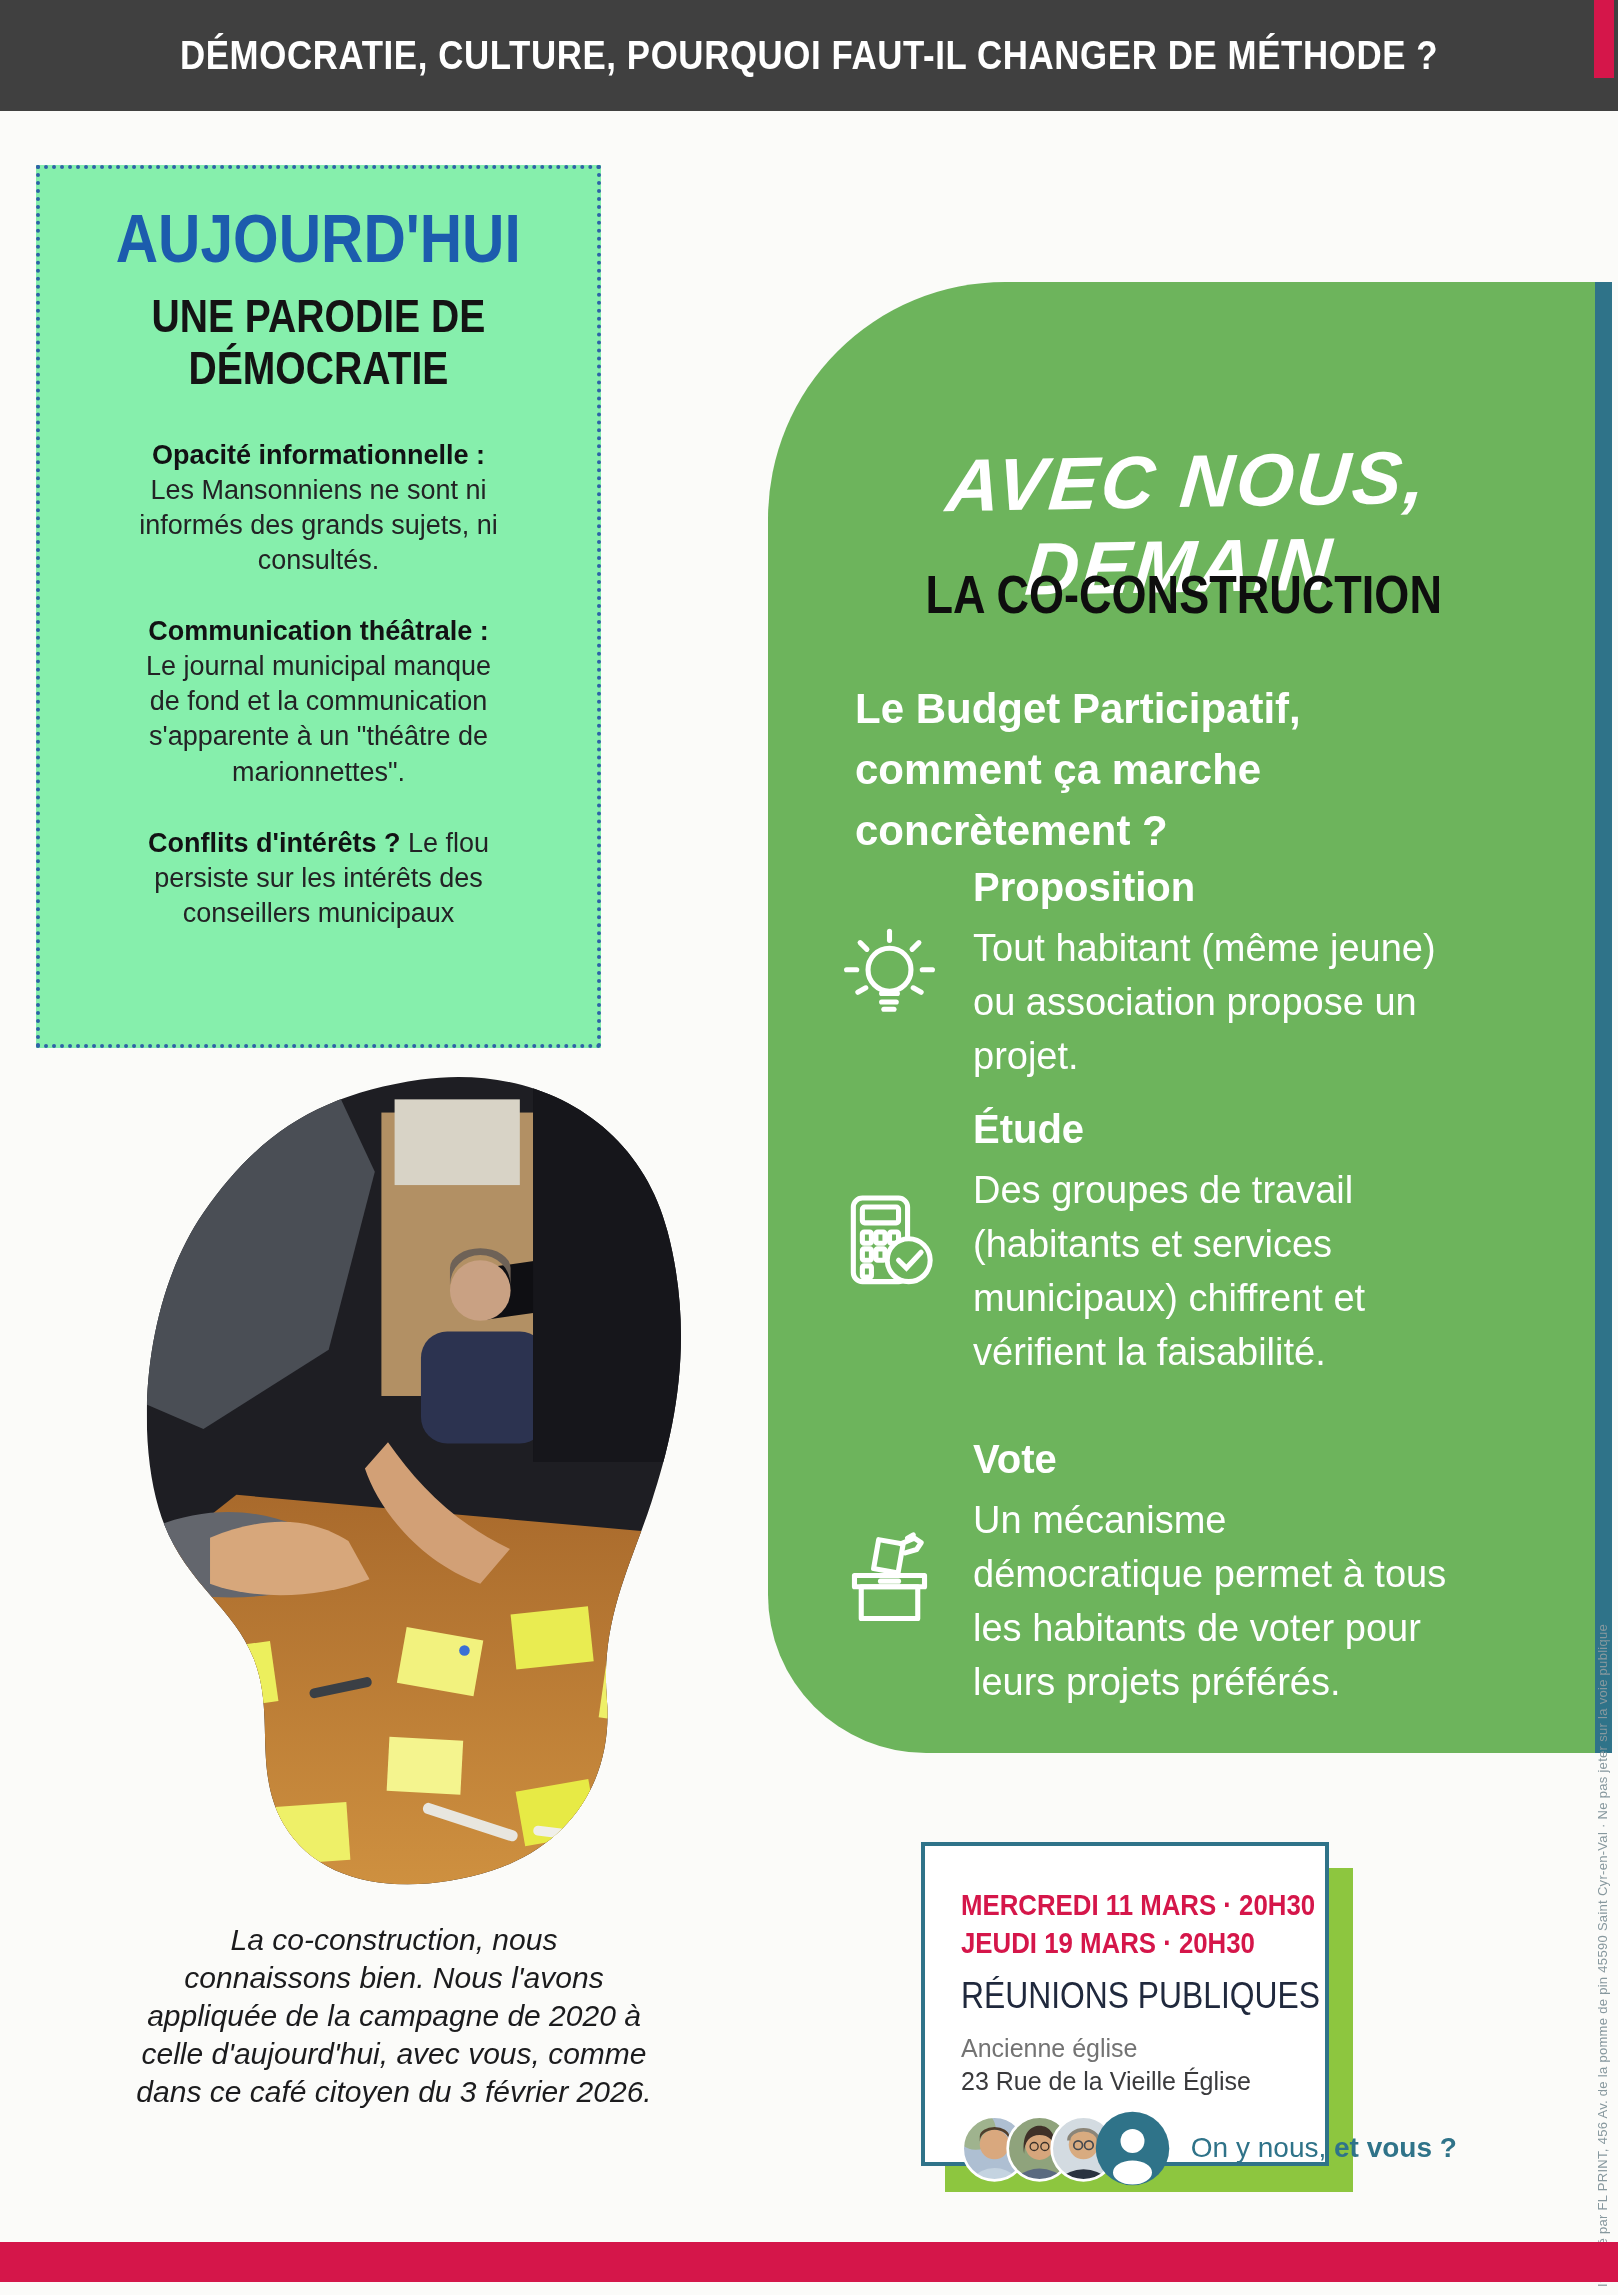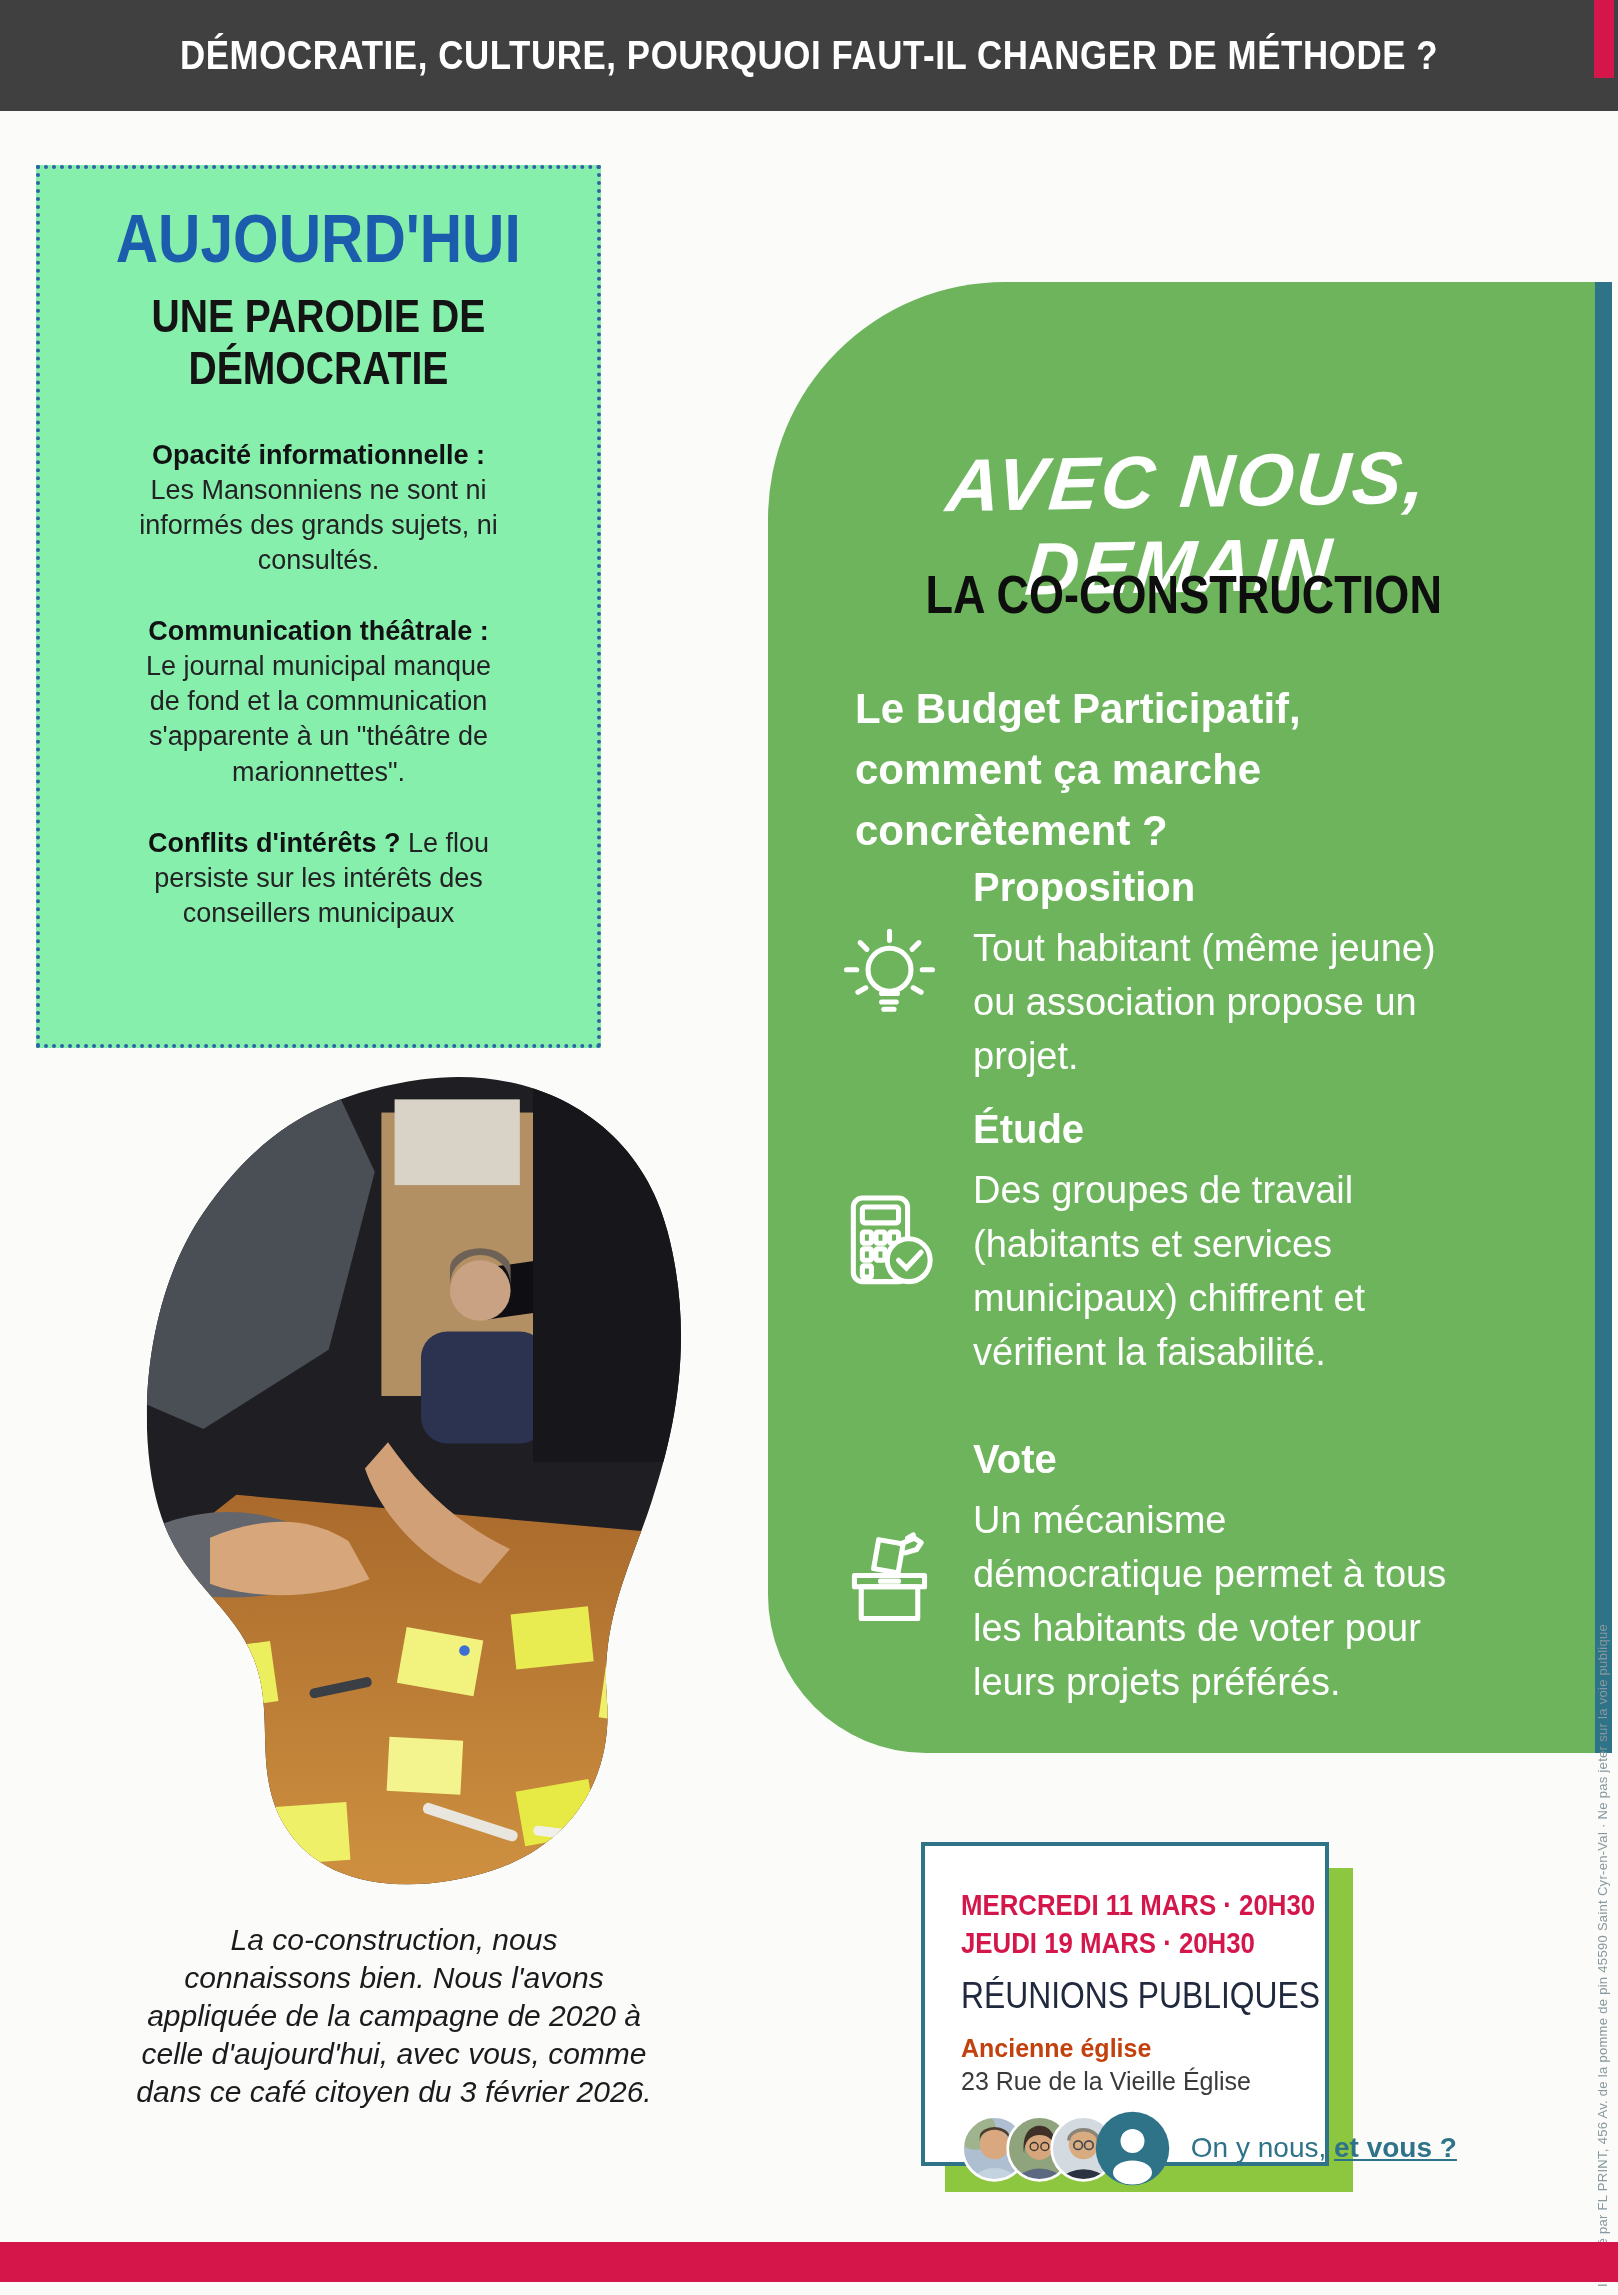--- a/index.html
+++ b/index.html
@@ -53,30 +53,30 @@
   .caption{left:40px;top:1921px;width:708px;text-align:center;font-style:italic;
     font-size:30px;line-height:1.27;color:#1b1b1d;}
   .caption .b{font-weight:400;}
 
   
   .event-box{left:921px;top:1842px;width:408px;height:324px;background:#ffffff;
     border:4.6px solid #2f7389;box-sizing:border-box;box-shadow:24px 26px 0 0 #8dc63f;
     padding:40px 26px 0 36px;}
   .eb-date{color:#d5164a;font-weight:700;font-size:30px;line-height:1.27;}
   .eb-title{margin-top:13px;color:#20293d;font-weight:400;font-size:37px;}
-  .eb-venue{margin-top:17px;color:#c2410c;font-weight:700;font-size:25px;}
+  .eb-venue{margin-top:17px;color:#737373;font-weight:400;font-size:25px;}
   .eb-address{margin-top:4px;color:#3a3a3c;font-size:25px;}
   .eb-cta-row{margin-top:14.5px;display:flex;align-items:center;}
   .avatars{display:flex;align-items:center;}
   .avatar{width:67px;height:67px;border-radius:50%;flex:none;}
   .avatar + .avatar{margin-left:-22.4px;}
   .avatar svg{width:100%;height:100%;display:block;}
   .avatar.big{width:75px;height:75px;}
   .eb-cta{margin-left:21px;color:#2f7389;font-size:28px;white-space:nowrap;}
-  .eb-cta .b{font-weight:700;text-decoration:underline;}
+  .eb-cta .b{font-weight:700;}
 
   
   .print-credit{right:9.2px;top:1687px;height:600px;writing-mode:vertical-rl;
     transform:rotate(180deg);font-size:13px;letter-spacing:0.3px;color:#87989e;white-space:nowrap;}
 
   
   .bottom-bar{left:0;top:2242px;width:1619px;height:40px;background:#d5164a;}
 </style>
 </head>
 <body>

